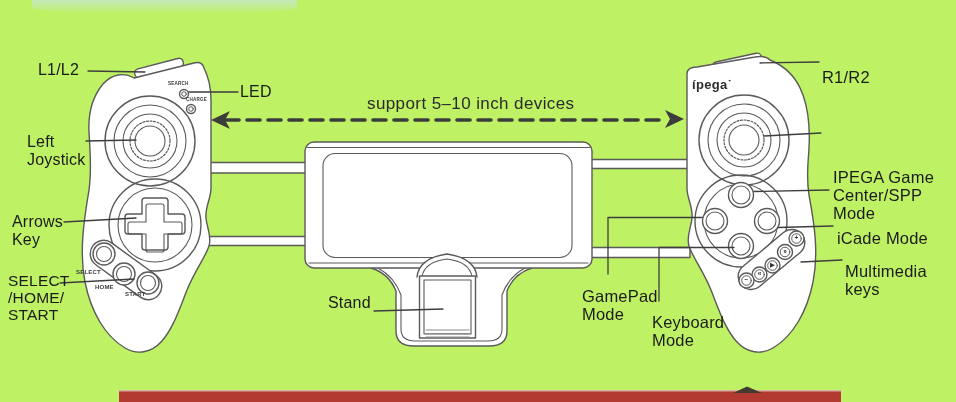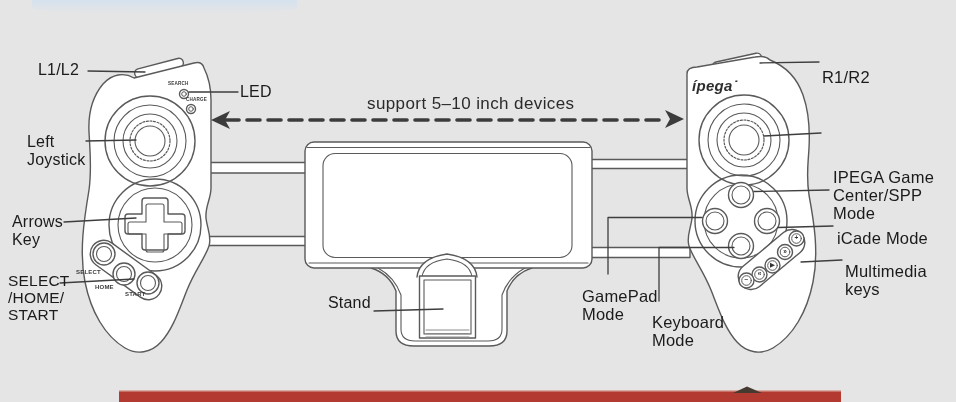--- a/index.html
+++ b/index.html
@@ -1,18 +1,18 @@
 <!DOCTYPE html>
 <html><head>
 <meta charset="utf-8">
 <style>
   html,body{margin:0;padding:0;background:#ffffff;}
   #stage{
     position:relative;width:956px;height:402px;overflow:hidden;
-    background:#e5e5e5;
+    background:#bef264;
     font-family:"Liberation Sans","DejaVu Sans",sans-serif;
     color:#1b1b1b;
   }
   #artwork{position:absolute;left:0;top:0;z-index:1;}
   .smudge{
     position:absolute;left:32px;top:0;width:265px;height:14px;z-index:0;
     background:linear-gradient(to bottom,rgba(203,224,244,.6),rgba(203,224,244,0));
     border-radius:0 0 45% 45%;
   }
   .co{
@@ -20,22 +20,22 @@
     font-size:16px;line-height:1.1;letter-spacing:.2px;color:#1b1b1b;
   }
   .co.rt{font-size:16.5px;margin-top:12px;}
   .support{font-size:17px;letter-spacing:.4px;color:#2b2b2b;}
   .tiny{
     position:absolute;z-index:2;font-weight:bold;color:#3a3a3a;
     font-size:6px;letter-spacing:.2px;line-height:1;
   }
   .microled{font-size:4.6px;}
   .brand{
-    position:absolute;z-index:2;font-style:italic;font-weight:bold;
-    font-size:15px;color:#2e2e2e;letter-spacing:.3px;
+    position:absolute;z-index:2;font-weight:bold;
+    font-size:13px;color:#2e2e2e;letter-spacing:.3px;
   }
   .msym{
     position:absolute;z-index:2;width:12px;text-align:center;
     font-size:6.5px;line-height:1;color:#333;font-weight:bold;
   }
 </style>
 </head>
 <body>
 
 <div id="stage">

